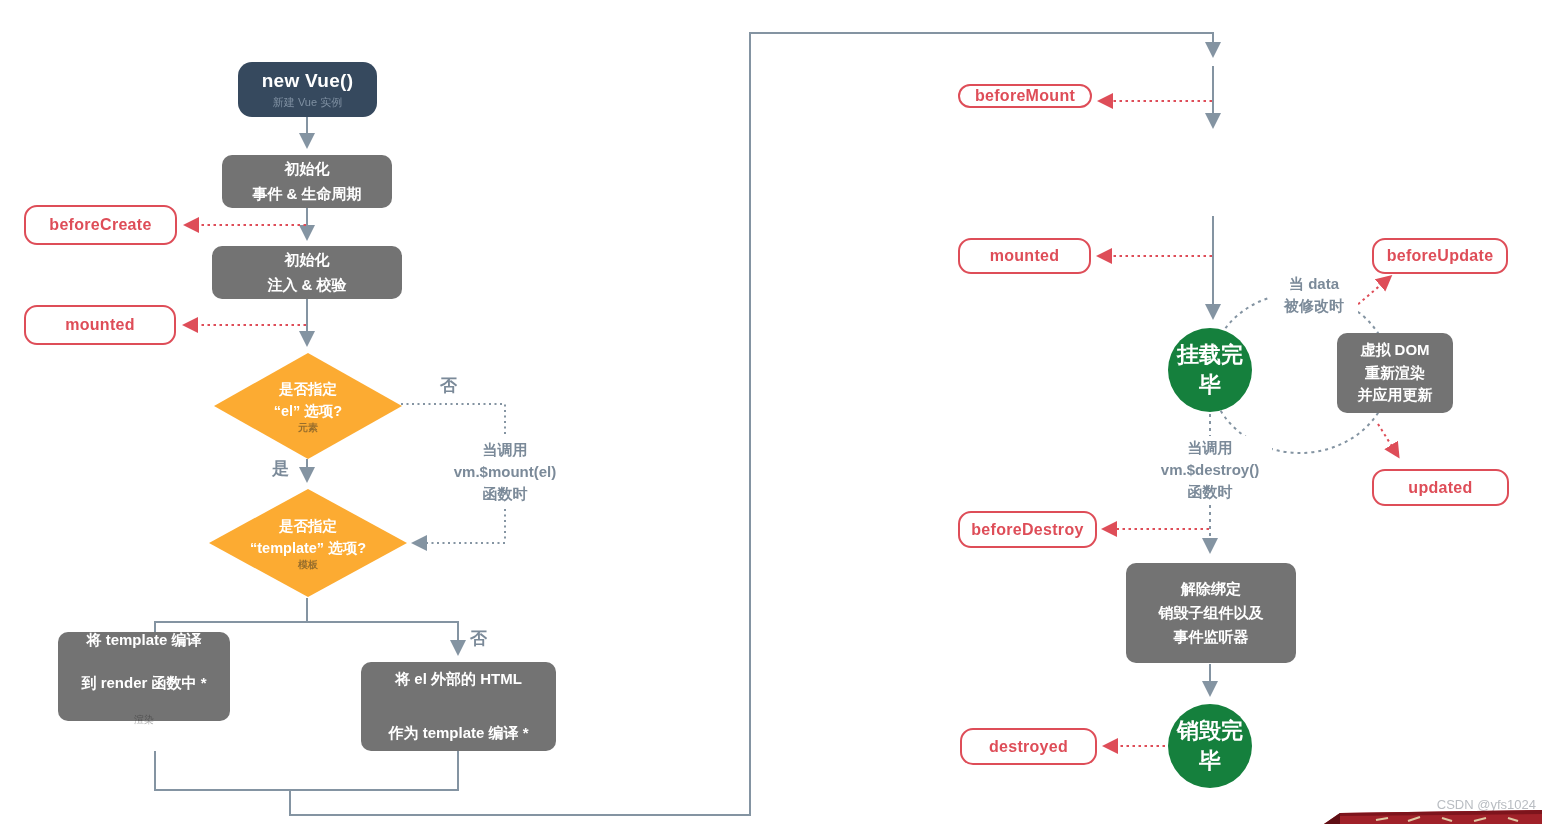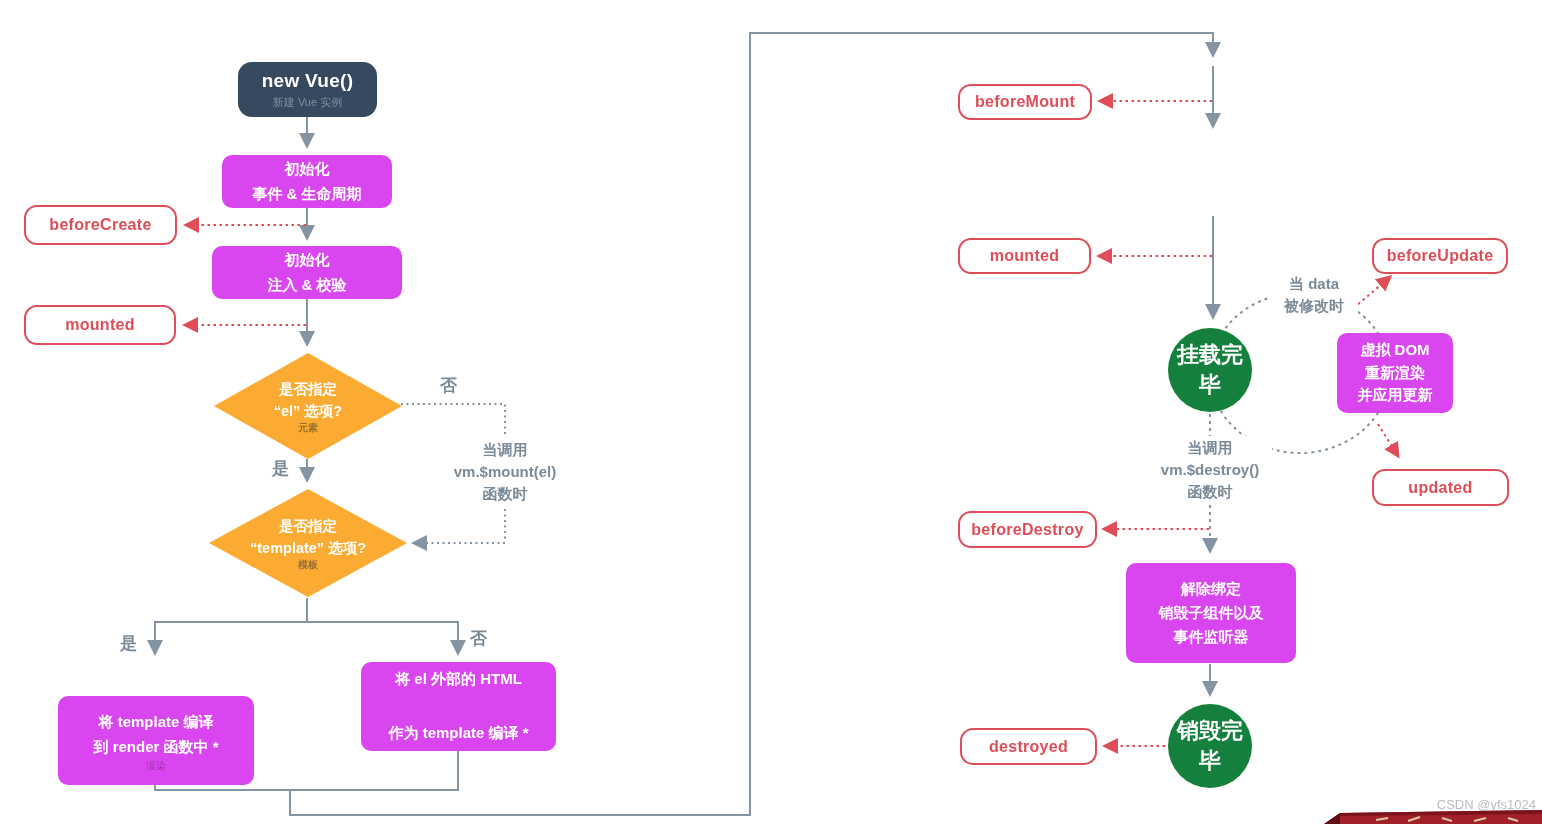--- a/index.html
+++ b/index.html
@@ -6,21 +6,21 @@
   #stage{
     position:relative;width:1542px;height:824px;overflow:hidden;background:#ffffff;
     font-family:"Liberation Sans","DejaVu Sans",sans-serif;
   }
   #wires{position:absolute;left:0;top:0;z-index:0;}
   .node{position:absolute;z-index:2;box-sizing:border-box;display:flex;flex-direction:column;
         align-items:center;justify-content:center;text-align:center;}
   .navy{background:#36495e;color:#ffffff;border-radius:14px;}
   .navy .t1{font-size:19px;font-weight:bold;letter-spacing:.3px;}
   .navy .t2{font-size:11px;color:#7f90a2;margin-top:3px;}
-  .green{background:#d946ef;color:#ffffff;border-radius:10px;font-size:15px;font-weight:600;line-height:1.65;}
+  .green{background:#737373;color:#ffffff;border-radius:10px;font-size:15px;font-weight:600;line-height:1.65;}
   .green .sub{font-size:10px;font-weight:normal;color:rgba(0,0,0,0.30);line-height:1.1;}
   .hook{background:#ffffff;border:2px solid #de4d58;border-radius:13px;color:#de4d58;
         font-size:16px;font-weight:bold;letter-spacing:.3px;}
   .diamond{background:#fcab32;color:#ffffff;font-size:14.5px;font-weight:600;line-height:1.5;
            clip-path:polygon(50% 0,100% 50%,50% 100%,0 50%);}
   .diamond .sub{font-size:10px;font-weight:600;color:rgba(70,60,40,0.55);line-height:1.1;}
   .circleNode{background:#15803d;color:#ffffff;border-radius:50%;font-size:22px;font-weight:bold;}
   .note{position:absolute;z-index:2;background:#ffffff;color:#7b8a99;font-size:15px;font-weight:bold;
         line-height:1.45;display:flex;flex-direction:column;align-items:center;justify-content:center;text-align:center;}
   .yn{position:absolute;z-index:2;color:#7b8a99;font-size:17px;font-weight:bold;}
@@ -125,32 +125,32 @@
 
   <div class="node diamond" style="left:209px;top:489px;width:198px;height:108px;">
     <div>是否指定</div>
     <div>“template” 选项?</div>
     <div class="sub">模板</div>
   </div>
 
   <div class="yn" style="left:120px;top:632px;">是</div>
   <div class="yn" style="left:470px;top:627px;">否</div>
 
-  <div class="node green" style="left:58px;top:696px;width:196px;height:89px;">
+  <div class="node green" style="left:58px;top:632px;width:172px;height:89px;gap:18px;">
     <div>将 template 编译</div>
     <div>到 render 函数中 *</div>
     <div class="sub">渲染</div>
   </div>
 
   <div class="node green" style="left:361px;top:662px;width:195px;height:89px;gap:29px;">
     <div>将 el 外部的 HTML</div>
     <div>作为 template 编译 *</div>
   </div>
 
-  <div class="node hook" style="left:958px;top:84px;width:134px;height:36px;">
+  <div class="node hook" style="left:958px;top:84px;width:134px;height:24px;">
     <div>beforeMount</div>
   </div>
 
 
   <div class="node hook" style="left:958px;top:238px;width:133px;height:36px;">
     <div>mounted</div>
   </div>
 
   <div class="node hook" style="left:1372px;top:238px;width:136px;height:36px;">
     <div>beforeUpdate</div>

